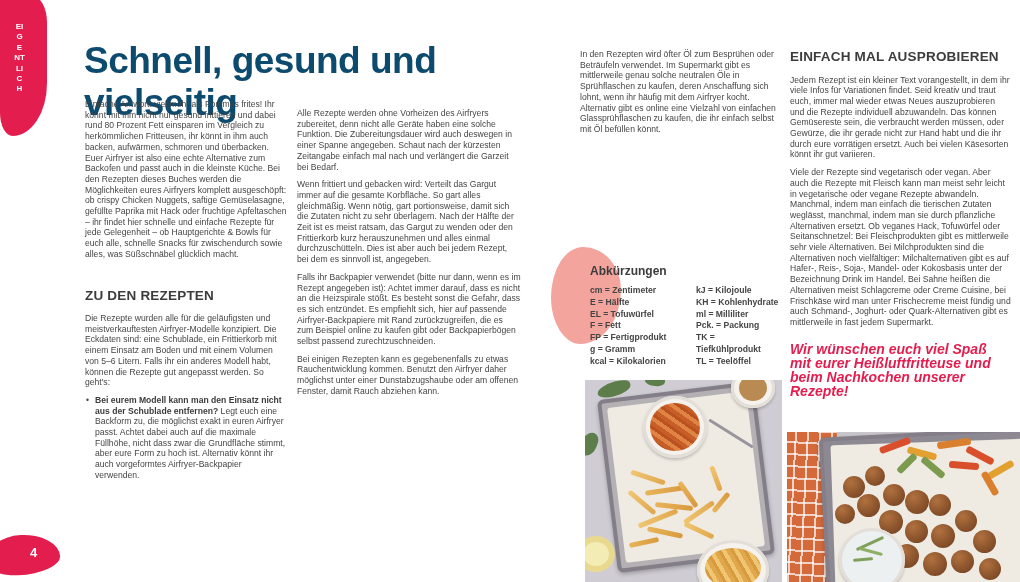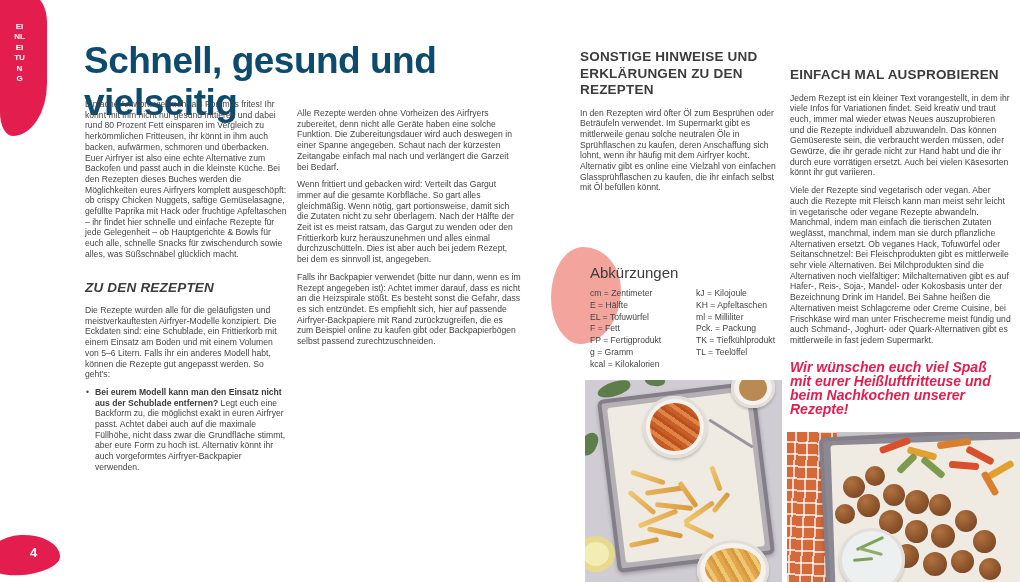--- a/index.html
+++ b/index.html
@@ -34,39 +34,39 @@
   
   .title{
     position:absolute; left:84px; top:40px; margin:0; width:470px;
     font-size:37px; font-weight:800; letter-spacing:-0.5px; color:#0c4a6e;
   }
   
   .col{position:absolute; font-size:8.6px; line-height:10.7px;}
   .col1{left:85px;  top:99px; width:203px;}
   .col2{left:297px; top:96px; width:224px;}
   .col3{left:580px; top:49px; width:198px;}
-  .col4{left:790px; top:67px; width:221px;}
+  .col4{left:790px; top:49px; width:221px;}
   .col h2{
     margin:0 0 9px 0; font-size:13.5px; line-height:16.5px; font-weight:bold;
     color:#3C3C3C; letter-spacing:0.2px;
   }
-  .col h2.sub{margin-top:20px;font-style:italic;}
+  .col h2.sub{margin-top:28px;}
   .col p{margin:0 0 7px 0;}
   .col ul{list-style:none; margin:2px 0 0 0; padding:0;}
   .col li{position:relative; padding-left:10px; margin-bottom:5px;}
   .col li::before{content:"•"; position:absolute; left:1px; top:0; font-size:8.6px;}
   .b{font-weight:bold; color:#3C3C3C;}
   .closing{
     margin-top:14px !important; font-size:14px; line-height:14px;
     font-weight:bold; font-style:italic; color:#E31E4F;
   }
   
   .abbr{position:absolute; left:590px; top:264px; width:192px; z-index:2;}
-  .abbr-title{font-size:15px; font-weight:normal; color:#3C3C3C; margin-bottom:7px;}
-  .abbr-cols{display:flex; gap:20px;}
+  .abbr-title{font-size:12px; font-weight:bold; color:#3C3C3C; margin-bottom:7px;}
+  .abbr-cols{display:flex; gap:20px;font-weight:bold;}
   .abbr-col{font-size:8.6px; line-height:11.8px; width:94px;}
   
   .photo{position:absolute; overflow:hidden;}
   .photo-left{left:585px; top:380px; width:197px; height:202px; background:#cfccd3;}
   .photo-right{left:787px; top:432px; width:233px; height:150px; background:#c9c6cb;}
   .abs{position:absolute;}
   .tray{
     background:#b5b0b4; border:4px solid #837e88; border-radius:6px;
     box-shadow:0 2px 4px rgba(0,0,0,.25);
   }
@@ -83,21 +83,21 @@
       repeating-linear-gradient(0deg, rgba(255,255,255,.7) 0 2px, transparent 2px 12px),
       repeating-linear-gradient(90deg, rgba(255,255,255,.7) 0 2px, transparent 2px 12px);
   }
 </style>
 </head>
 <body>
 
 <div class="page">
 
   <div class="blob-top">
-    <div class="vlabel">EINLEITUNG</div>
+    <div class="vlabel">EIGENTLICH</div>
   </div>
 
   <div class="blob-pagenum">
     <span>4</span>
   </div>
 
   <h1 class="title">Schnell, gesund und vielseitig</h1>
 
   <div class="col col1">
     <p>Einfache Antwort: viel mehr als Pommes frites! Ihr könnt mit ihm nicht nur gesund frittieren und dabei rund 80 Prozent Fett einsparen im Vergleich zu herkömmlichen Fritteusen, ihr könnt in ihm auch backen, aufwärmen, schmoren und überbacken. Euer Airfryer ist also eine echte Alternative zum Backofen und passt auch in die kleinste Küche. Bei den Rezepten dieses Buches werden die Möglichkeiten eures Airfryers komplett ausgeschöpft: ob crispy Chicken Nuggets, saftige Gemüselasagne, gefüllte Paprika mit Hack oder fruchtige Apfeltaschen – ihr findet hier schnelle und einfache Rezepte für jede Gelegenheit – ob Hauptgerichte &amp; Bowls für euch alle, schnelle Snacks für zwischendurch sowie alles, was Süßschnäbel glücklich macht.</p>
@@ -105,43 +105,43 @@
     <p>Die Rezepte wurden alle für die geläufigsten und meistverkauftesten Airfryer-Modelle konzipiert. Die Eckdaten sind: eine Schublade, ein Frittierkorb mit einem Einsatz am Boden und mit einem Volumen von 5–6 Litern. Falls ihr ein anderes Modell habt, können die Rezepte gut angepasst werden. So geht's:</p>
     <ul>
       <li><span class="b">Bei eurem Modell kann man den Einsatz nicht aus der Schublade entfernen?</span><span> Legt euch eine Backform zu, die möglichst exakt in euren Airfryer passt. Achtet dabei auch auf die maximale Füllhöhe, nicht dass zwar die Grundfläche stimmt, aber eure Form zu hoch ist. Alternativ könnt ihr auch vorgeformtes Airfryer-Backpapier verwenden.</span></li>
     </ul>
   </div>
 
   <div class="col col2">
     <p style="margin-top:12px">Alle Rezepte werden ohne Vorheizen des Airfryers zubereitet, denn nicht alle Geräte haben eine solche Funktion. Die Zubereitungsdauer wird auch deswegen in einer Spanne angegeben. Schaut nach der kürzesten Zeitangabe einfach mal nach und verlängert die Garzeit bei Bedarf.</p>
     <p>Wenn frittiert und gebacken wird: Verteilt das Gargut immer auf die gesamte Korbfläche. So gart alles gleichmäßig. Wenn nötig, gart portionsweise, damit sich die Zutaten nicht zu sehr überlagern. Nach der Hälfte der Zeit ist es meist ratsam, das Gargut zu wenden oder den Frittierkorb kurz herauszunehmen und alles einmal durchzuschütteln. Dies ist aber auch bei jedem Rezept, bei dem es sinnvoll ist, angegeben.</p>
     <p>Falls ihr Backpapier verwendet (bitte nur dann, wenn es im Rezept angegeben ist): Achtet immer darauf, dass es nicht an die Heizspirale stößt. Es besteht sonst die Gefahr, dass es sich entzündet. Es empfiehlt sich, hier auf passende Airfryer-Backpapiere mit Rand zurückzugreifen, die es zum Beispiel online zu kaufen gibt oder Backpapierbögen selbst passend zurechtzuschneiden.</p>
+    <p>Bei einigen Rezepten kann es gegebenenfalls zu etwas Rauchentwicklung kommen. Benutzt den Airfryer daher möglichst unter einer Dunstabzugshaube oder am offenen Fenster, damit Rauch abziehen kann.</p>
   </div>
 
   <div class="col col3">
-    <h2>SONSTIGE HINWEISE UND ERKLÄRUNGEN ZU DEN REZEPTEN</h2>
     <p>In den Rezepten wird öfter Öl zum Besprühen oder Beträufeln verwendet. Im Supermarkt gibt es mittlerweile genau solche neutralen Öle in Sprühflaschen zu kaufen, deren Anschaffung sich lohnt, wenn ihr häufig mit dem Airfryer kocht. Alternativ gibt es online eine Vielzahl von einfachen Glassprühflaschen zu kaufen, die ihr einfach selbst mit Öl befüllen könnt.</p>
   </div>
 
   <div class="abbr-blob"></div>
   <div class="abbr">
     <div class="abbr-title">Abkürzungen</div>
     <div class="abbr-cols">
       <div class="abbr-col">
         <div>cm = Zentimeter</div>
         <div>E = Hälfte</div>
         <div>EL = Tofuwürfel</div>
         <div>F = Fett</div>
         <div>FP = Fertigprodukt</div>
         <div>g = Gramm</div>
         <div>kcal = Kilokalorien</div>
       </div>
       <div class="abbr-col">
         <div>kJ = Kilojoule</div>
-        <div>KH = Apfeltaschen</div>
+        <div>KH = Kohlenhydrate</div>
         <div>ml = Milliliter</div>
         <div>Pck. = Packung</div>
         <div>TK = Tiefkühlprodukt</div>
         <div>TL = Teelöffel</div>
       </div>
     </div>
   </div>
 
   <div class="col col4">
     <h2>EINFACH MAL AUSPROBIEREN</h2>

